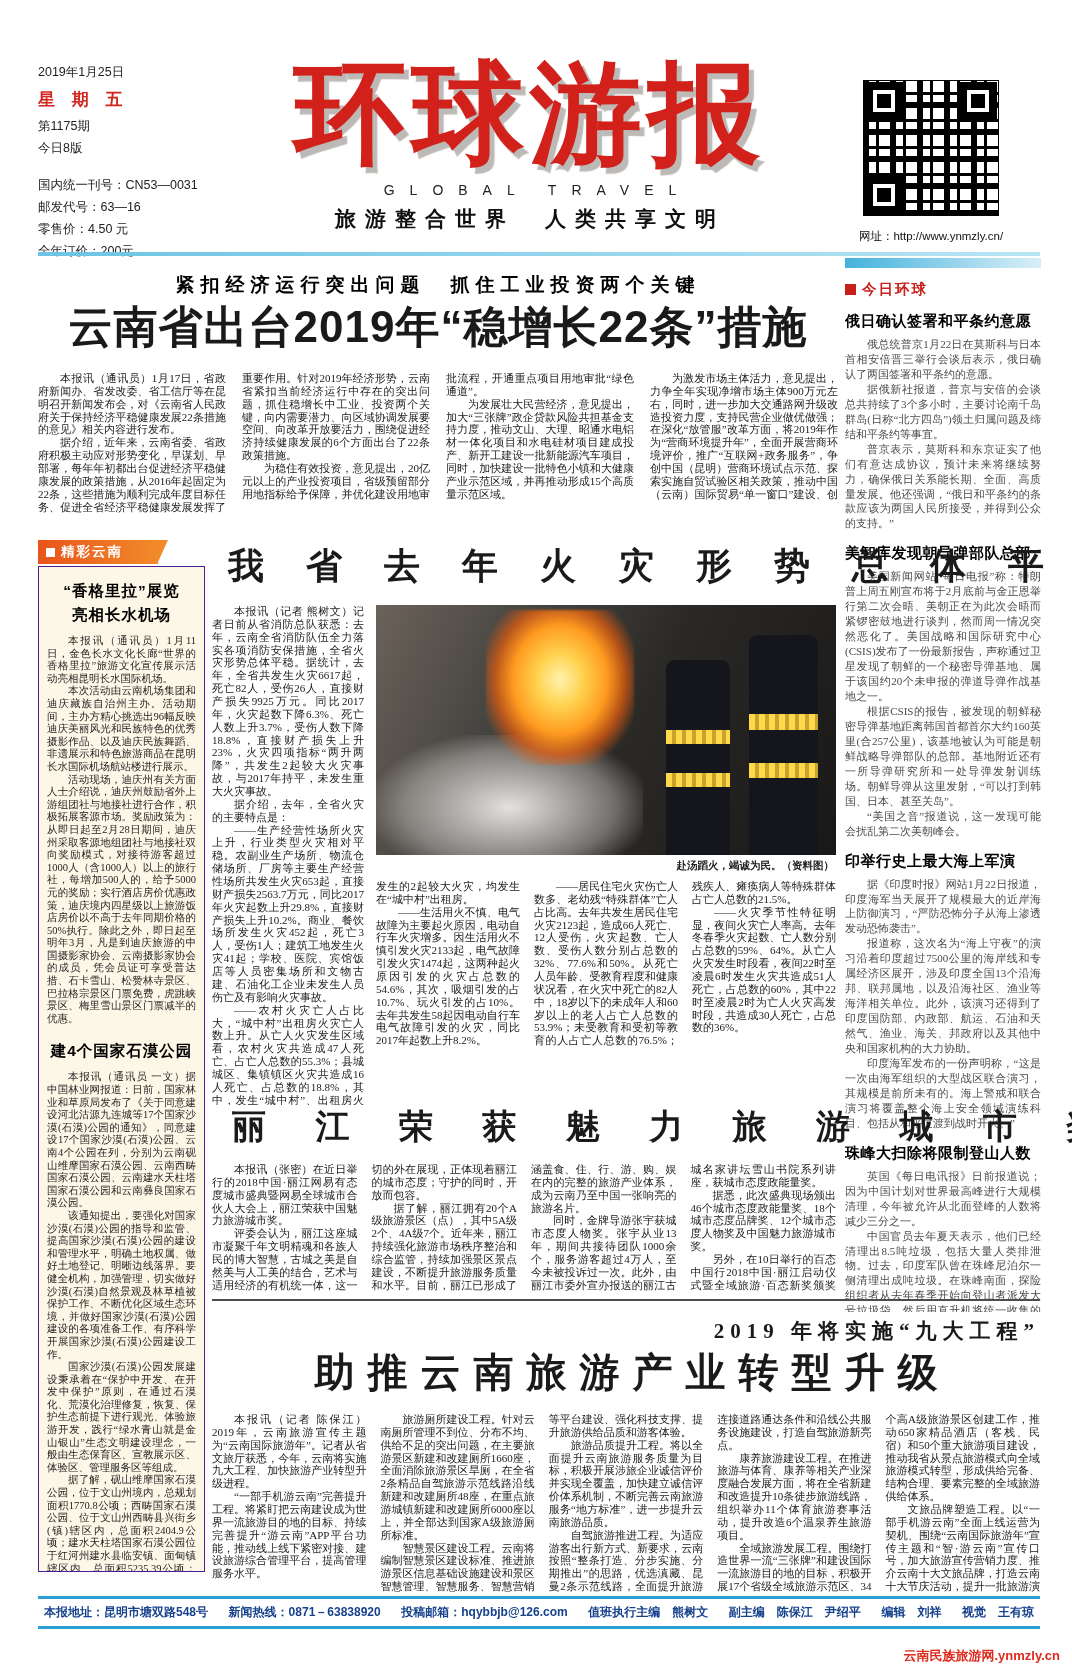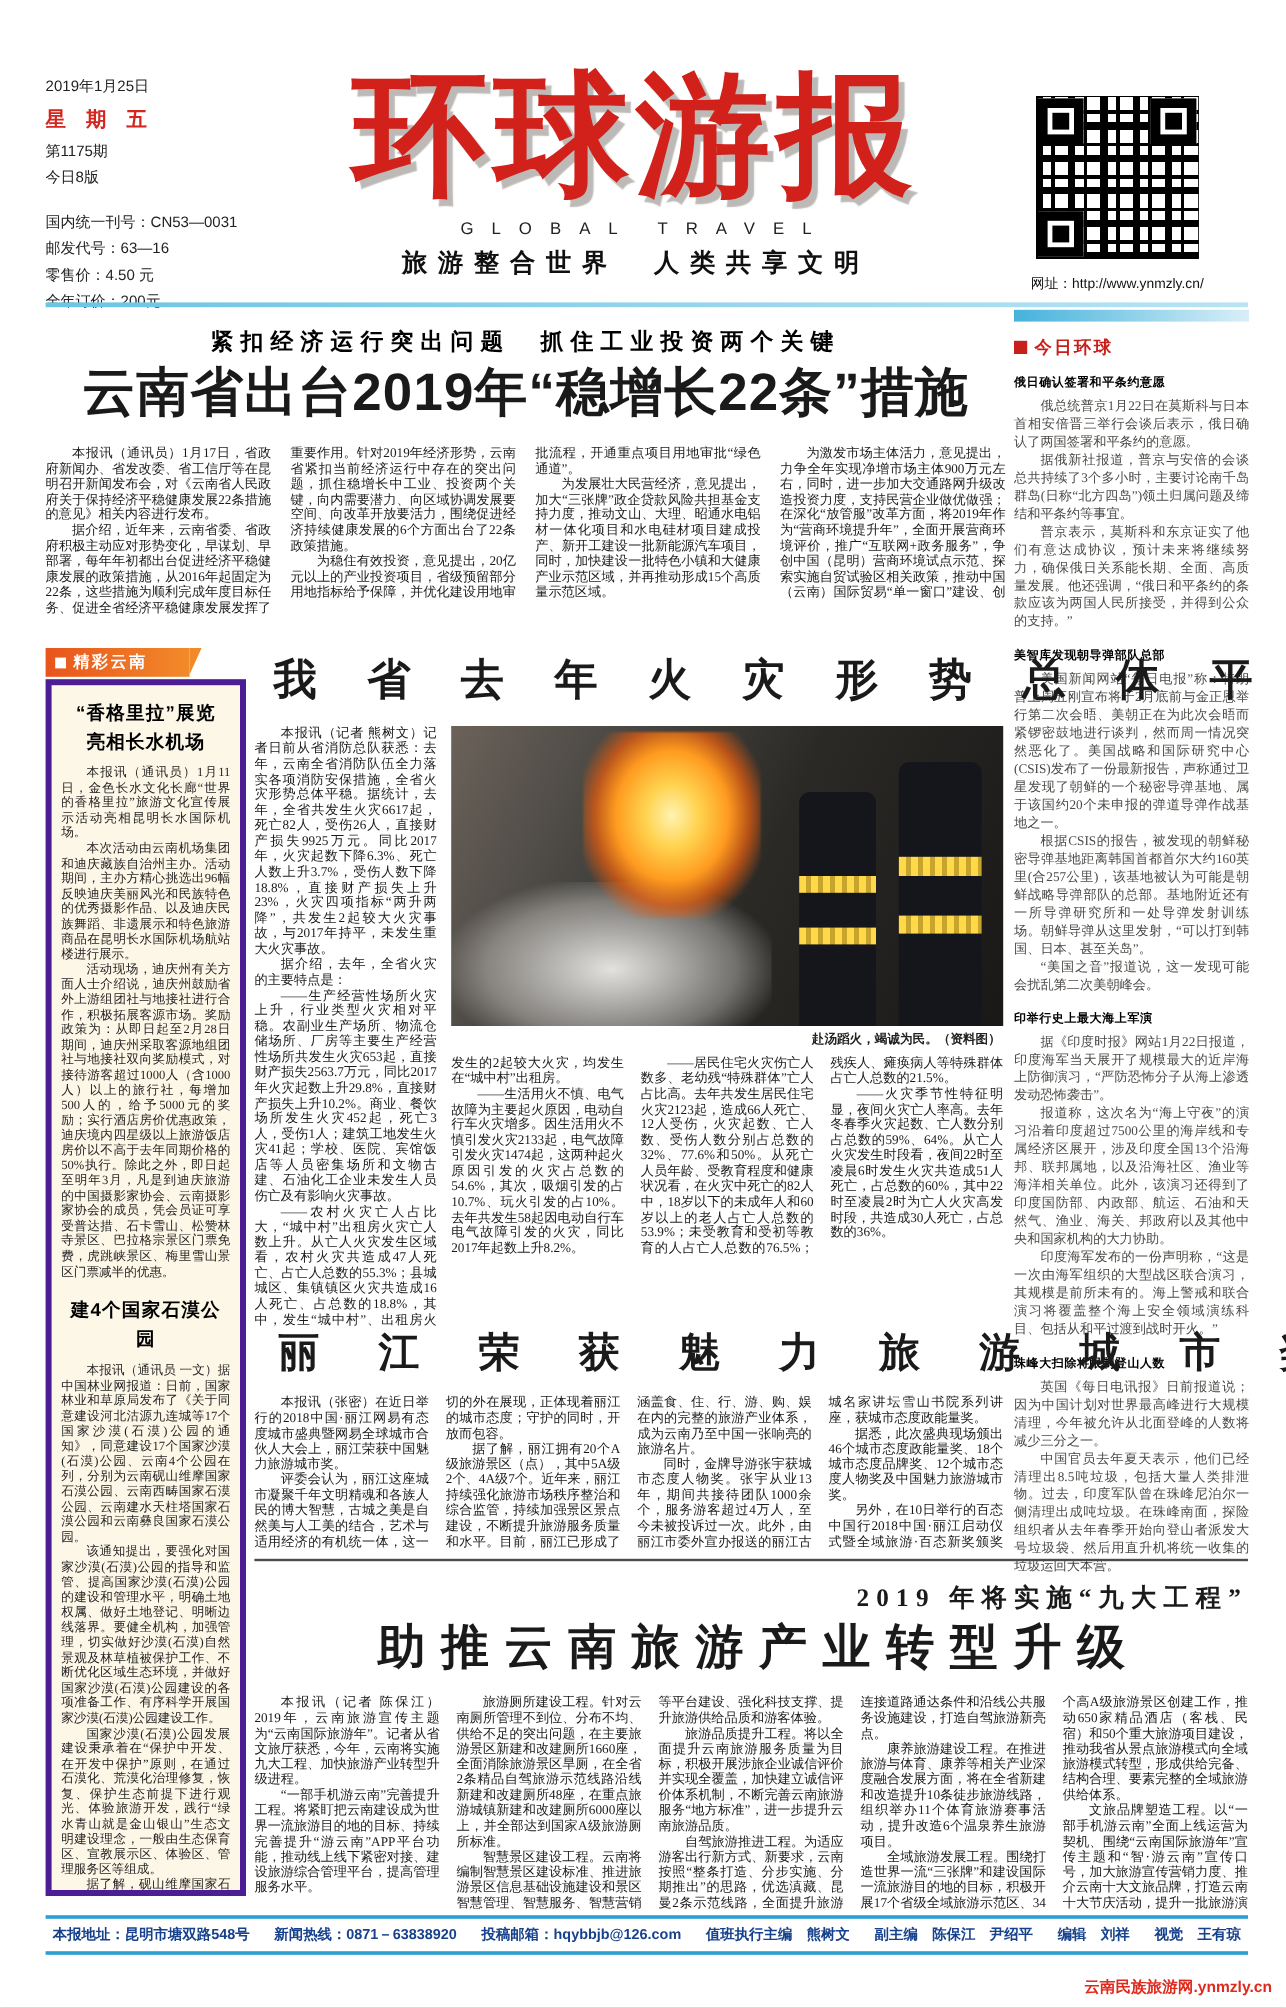--- a/index.html
+++ b/index.html
@@ -34,30 +34,30 @@
   .top-story{position:absolute;left:38px;top:272px;width:800px;}
   .kicker{text-align:center;font-family:"Liberation Sans",sans-serif;font-weight:bold;font-size:19px;letter-spacing:6px;color:#000;white-space:nowrap;}
   .top-title{text-align:center;font-family:"Liberation Sans",sans-serif;font-weight:bold;font-size:44px;letter-spacing:1px;margin-top:9px;white-space:nowrap;}
   .top-body{margin-top:15px;height:150px;overflow:hidden;column-count:4;column-gap:16px;}
   
   .global-sidebar{position:absolute;left:845px;top:258px;width:196px;height:1054px;overflow:hidden;}
   .sidebar-strip{height:10px;background:linear-gradient(90deg,#45b2dc,#d9eff8);}
   .sidebar-label{margin-top:12px;color:#c81f1a;font-weight:bold;font-family:"Liberation Sans",sans-serif;font-size:14.5px;letter-spacing:2px;display:flex;align-items:center;}
   .red-square{display:inline-block;width:11px;height:11px;background:#c81f1a;margin-right:6px;}
   .global-item{margin-top:13px;}
-  .global-item h3{font-family:"Liberation Sans",sans-serif;font-size:10px;margin:0 0 6px;color:#000;letter-spacing:.5px;}
+  .global-item h3{font-family:"Liberation Sans",sans-serif;font-size:15px;margin:0 0 6px;color:#000;letter-spacing:.5px;}
   .global-item p{margin:0;text-indent:2em;text-align:justify;font-size:11px;line-height:1.36;color:#4c4a47;}
   
   .highlight-sidebar{position:absolute;left:38px;top:540px;width:167px;}
   .hl-label{position:relative;display:inline-block;background:linear-gradient(90deg,#e8541c,#f28a2a);
             color:#fff;font-family:"Liberation Sans",sans-serif;font-weight:bold;font-size:13.5px;
             padding:3px 14px 3px 8px;letter-spacing:2px;display:flex;align-items:center;width:120px;box-sizing:border-box;}
   .white-square{display:inline-block;width:9px;height:9px;background:#fff;margin-right:6px;flex:none;}
   .hl-fold{position:absolute;right:-10px;top:0;width:0;height:0;border-left:10px solid #f28a2a;border-bottom:22px solid transparent;}
-  .hl-box{background:#fdf7e7;border:5px solid #4c1d95;margin-top:2px;padding:10px 8px;height:984px;overflow:hidden;}
+  .hl-box{background:#fdf7e7;border:1px solid #4c1d95;margin-top:2px;padding:10px 8px;height:984px;overflow:hidden;}
   .hl-article h3{text-align:center;font-family:"Liberation Sans",sans-serif;font-size:15.5px;line-height:1.55;margin:2px 0 8px;color:#000;letter-spacing:1px;}
   .hl-article{margin-bottom:14px;}
   .hl-article p{margin:0;text-indent:2em;text-align:justify;font-size:10.5px;line-height:1.2;color:#1f1f1f;}
   
   .fire-story{position:absolute;left:212px;top:542px;width:624px;}
   .big-title{text-align:center;font-family:"Liberation Sans",sans-serif;font-weight:bold;font-size:36px;letter-spacing:16px;text-indent:16px;white-space:nowrap;}
   .fire-body{display:flex;margin-top:14px;}
   .fire-col1{width:152px;flex:none;height:500px;overflow:hidden;}
   .fire-right{flex:1;margin-left:12px;min-width:0;}
   .fire-photo{height:250px;position:relative;overflow:hidden;

